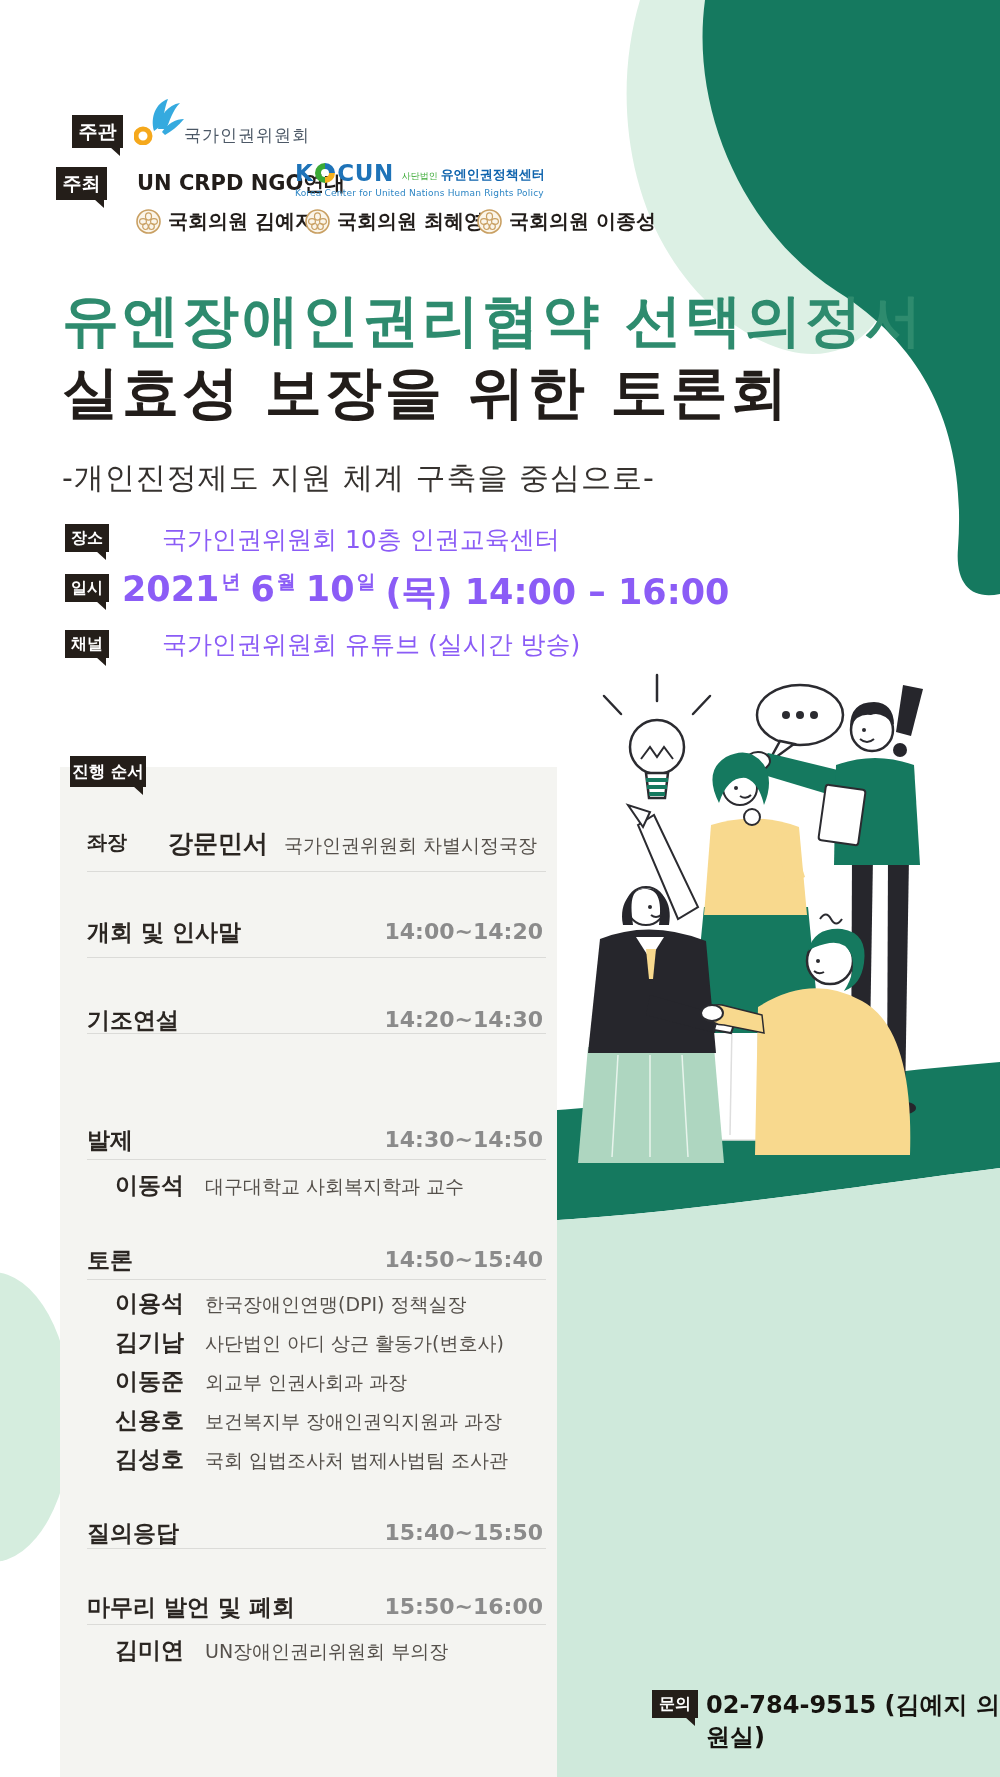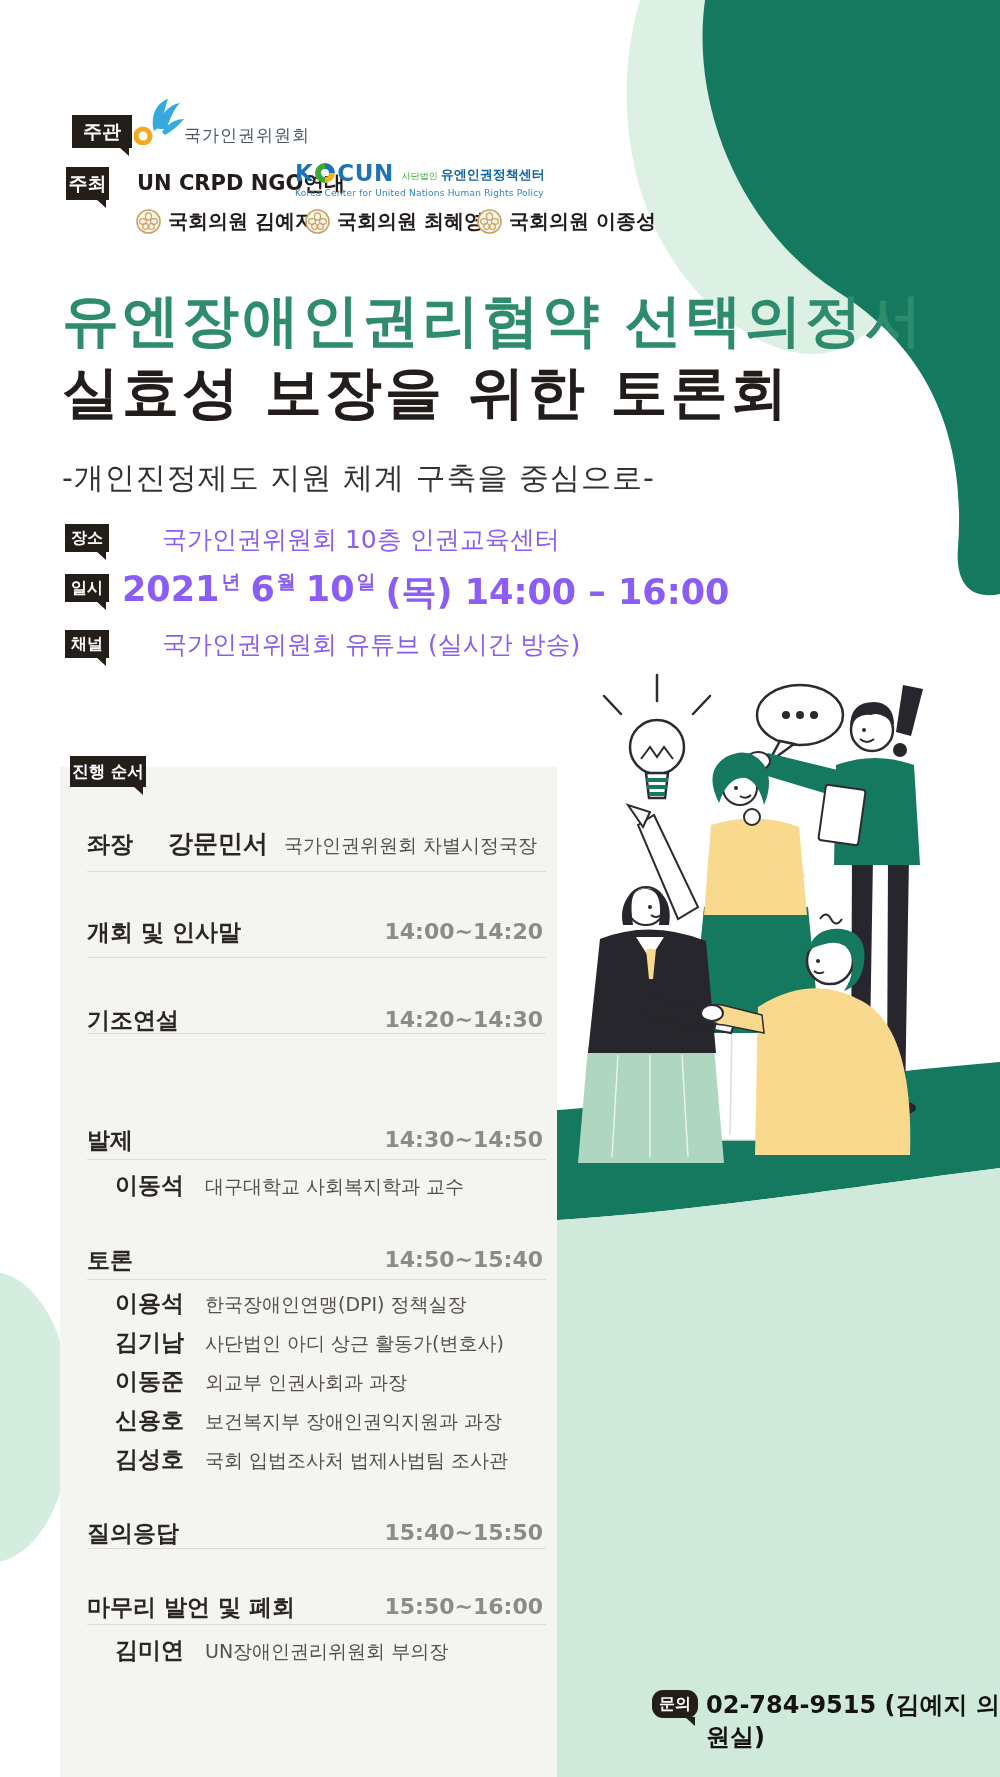--- a/index.html
+++ b/index.html
@@ -31,21 +31,21 @@
   .date-small{font-size:19px;margin:0 10px 0 2px;}
   .url{font-size:22px;font-weight:400;color:#3a3633;z-index:7;}
   
   .panel{position:absolute;left:60px;top:767px;width:497px;height:1010px;background:#f4f4f1;z-index:5;}
   .hr{position:absolute;left:27px;right:11px;height:1px;background:#dbdbd8;}
   .sec-title{position:absolute;left:27px;font-size:23px;font-weight:700;color:#2b2622;}
   .sec-time{position:absolute;right:14px;font-size:22px;font-weight:700;color:#8b8b8b;}
   .sp{position:absolute;left:55px;display:flex;align-items:baseline;gap:18px;}
   .sp-name{font-size:23px;font-weight:700;color:#2b2622;min-width:72px;}
   .sp-role{font-size:19px;font-weight:400;color:#55504b;white-space:nowrap;}
-  .chair-label{position:absolute;left:27px;top:62px;font-size:23px;font-weight:700;color:#2b2622;}
+  .chair-label{position:absolute;left:27px;top:62px;font-size:20px;font-weight:700;color:#2b2622;}
   .chair-line{position:absolute;left:108px;top:60px;display:flex;align-items:baseline;gap:16px;text-align:right;}
   .chair-name{font-size:25px;font-weight:800;color:#2b2622;}
   .chair-role{font-size:19px;font-weight:400;color:#55504b;}
   
   .footer-text{font-size:24px;font-weight:700;color:#16130f;z-index:7;}
   .blob{position:absolute;z-index:1;}
   svg{display:block;}
 </style>
 </head>
 <body>
@@ -58,35 +58,35 @@
     <path d="M105,0 C90,110 144,232 238,292 C330,350 366,438 358,548 C355,585 372,600 400,594 L400,0 Z" fill="#15795f"></path>
   </svg>
 
   <svg class="blob" style="left:440px;top:1040px;z-index:3;" width="560" height="737" viewBox="0 0 560 737">
     <path d="M0,72 C140,80 300,44 560,22 L560,128 C400,148 170,186 0,184 Z" fill="#15795f"></path>
     <path d="M0,184 C170,186 400,148 560,128 L560,737 L0,737 Z" fill="#cfe9db"></path>
   </svg>
 
   <div class="blob" style="left:-88px;top:1272px;width:160px;height:290px;border-radius:50%;background:#d5edde;"></div>
 
-  <div class="badge" style="left:72px;top:115px;width:60px;height:33px;font-size:19px;">
+  <div class="badge" style="left:72px;top:115px;width:51px;height:33px;font-size:19px;">
       <span>주관</span>
     </div>
 
   <div class="abs" style="left:134px;top:95px;z-index:7;">
     <svg width="50" height="50" viewBox="0 0 50 50">
       <circle cx="9" cy="41" r="7" fill="none" stroke="#f5a81c" stroke-width="5"></circle>
       <path d="M20,36 C16,22 22,8 34,4 C30,14 30,22 28,30 Z" fill="#35aadf"></path>
       <path d="M24,34 C26,20 34,10 46,8 C38,16 36,26 32,34 Z" fill="#35aadf"></path>
       <path d="M28,37 C34,28 42,24 50,24 C44,31 38,36 31,40 Z" fill="#35aadf"></path>
     </svg>
   </div>
   <div class="abs org-name" style="left:184px;top:124px;z-index:7;">국가인권위원회</div>
 
-  <div class="badge" style="left:66px;top:167px;width:43px;height:33px;font-size:19px;">
+  <div class="badge" style="left:56px;top:167px;width:51px;height:33px;font-size:19px;">
       <span>주최</span>
     </div>
   <div class="abs host-primary" style="left:137px;top:169px;z-index:7;">UN CRPD NGO연대</div>
 
   <div class="abs" style="left:295px;top:160px;z-index:7;">
     <div style="display:flex;align-items:flex-start;gap:8px;">
       <div class="kocun-word">
         <span>K</span>
         <svg width="22" height="22" viewBox="0 0 22 22" style="margin:0 1px;">
           <path d="M11,1 A10,10 0 0,1 21,11 L15,11 A4,4 0 0,0 11,7 Z" fill="#1e73b8"></path>
@@ -320,18 +320,18 @@
 
     <div class="sec-title" style="top:825px">마무리 발언 및 폐회</div>
     <div class="sec-time" style="top:827px">15:50~16:00</div>
     <div class="hr" style="top:857px"></div>
     <div class="sp" style="top:868px">
       <span class="sp-name">김미연</span>
       <span class="sp-role">UN장애인권리위원회 부의장</span>
     </div>
   </div>
 
-  <div class="badge" style="left:652px;top:1690px;width:46px;height:28px;font-size:16px;border-radius:11px;">
+  <div class="badge" style="left:652px;top:1690px;width:46px;height:28px;font-size:16px;">
       <span>문의</span>
     </div>
   <div class="abs footer-text" style="left:706px;top:1689px;">02-784-9515 (김예지 의원실)</div>
 
 </div>
 
 </body></html>

